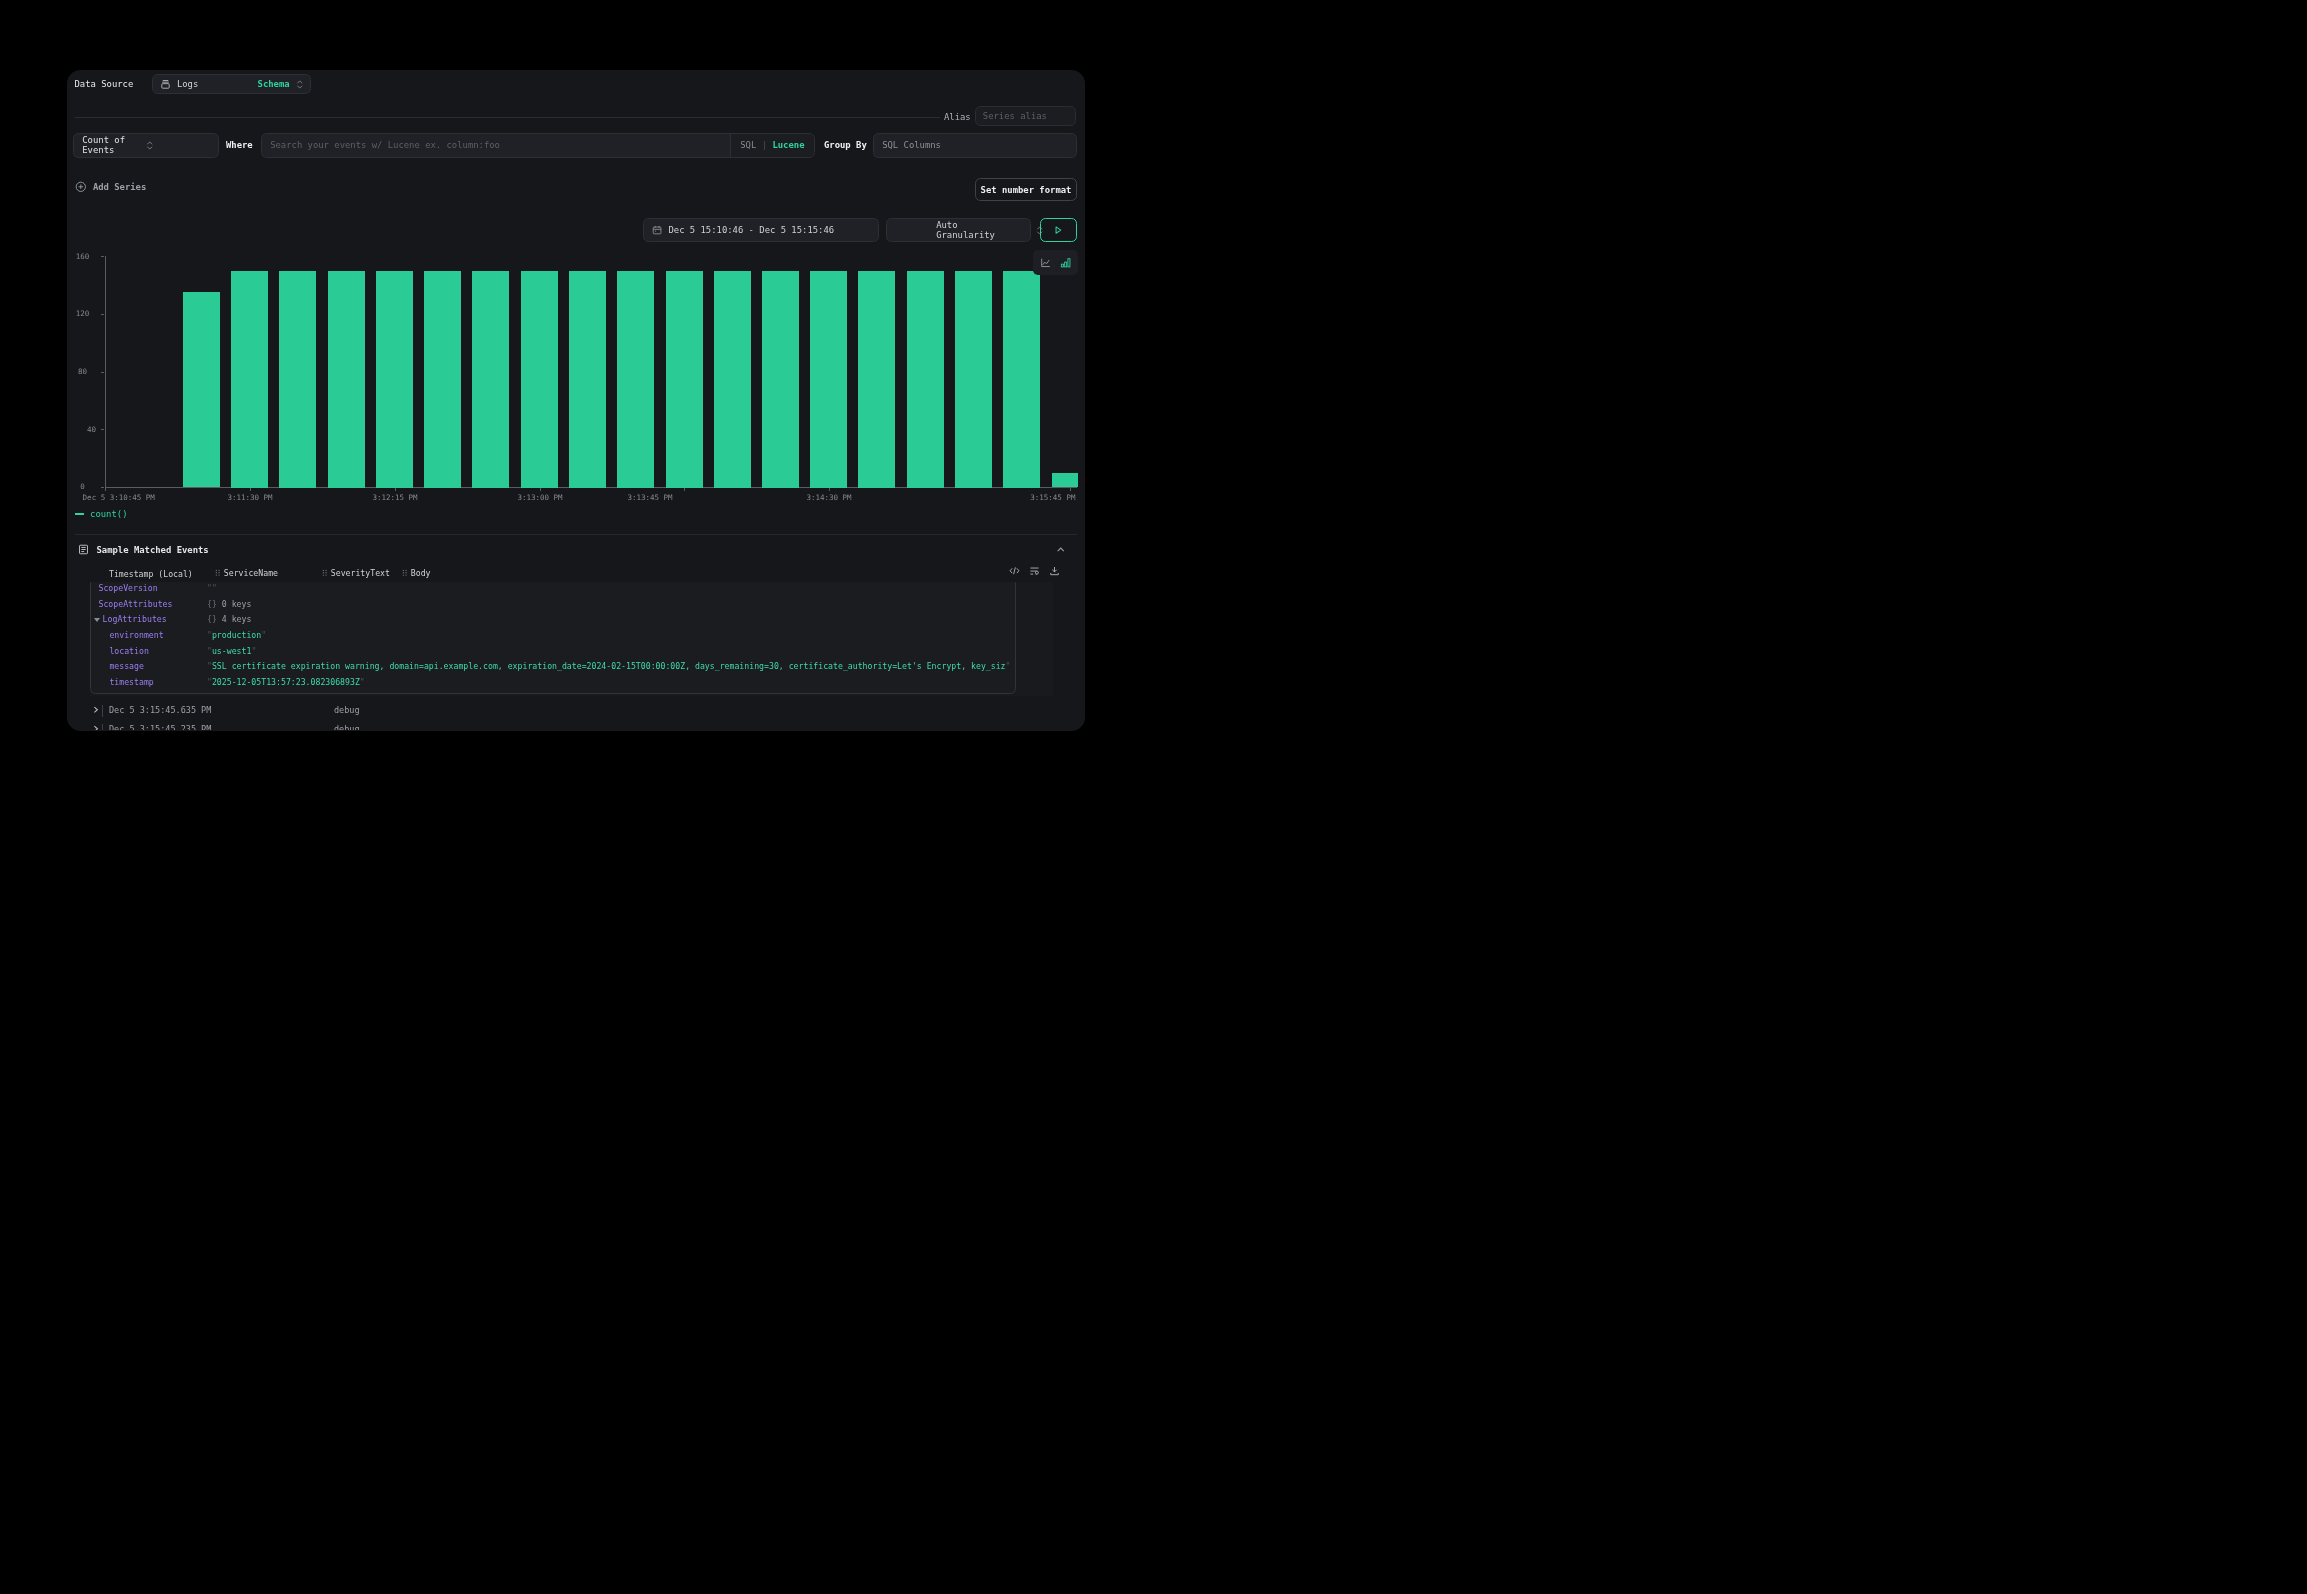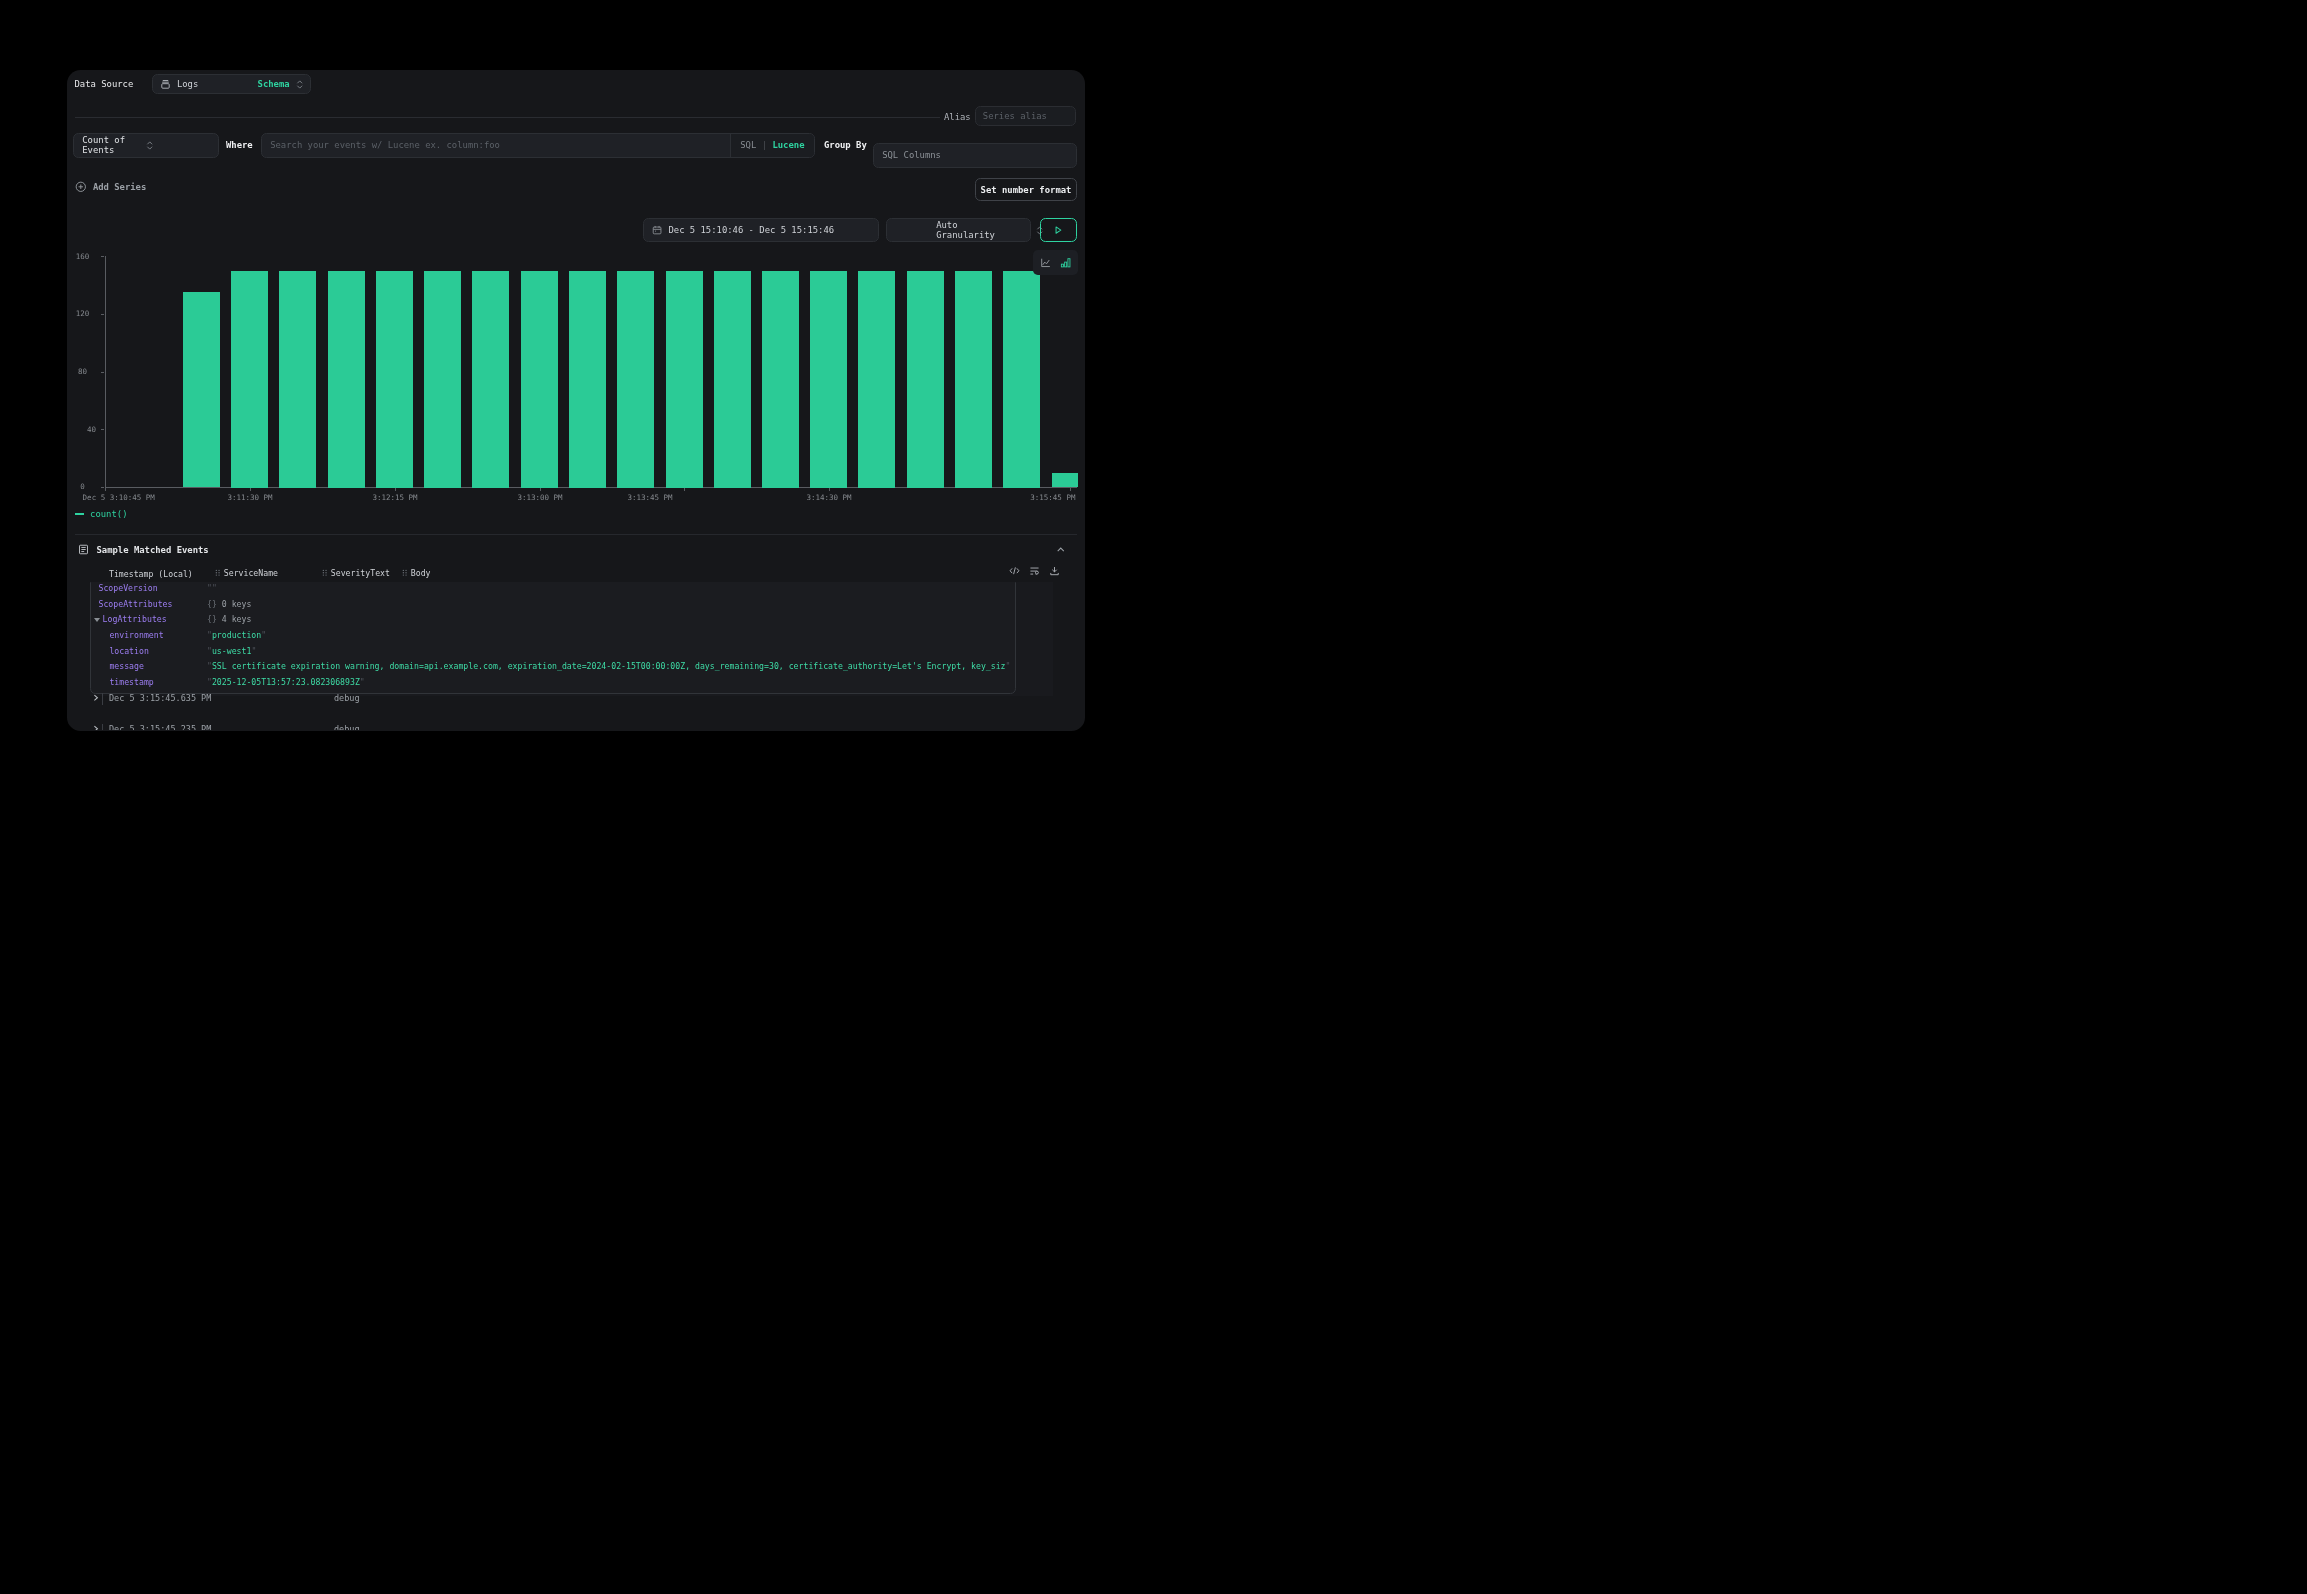--- a/index.html
+++ b/index.html
@@ -45,21 +45,21 @@
   .search-input::placeholder { color:#5b6067; }
   .lang-chip {
     height:100%; display:flex; align-items:center; gap:5.4px; padding:0 9.5px;
     background:#1b1d21; border-left:0.7px solid #2c2f34; cursor:pointer;
   }
   .lang-sql { color:#878c92; }
   .lang-pipe { color:#4a4d52; }
   .lang-lucene { color:#2ed3a0; font-weight:bold; }
   .groupby-lbl { left:757px; top:70px; color:#f0f1f3; font-weight:bold; }
   .groupby-input {
-    left:806px; top:73px; width:204px; height:24.5px; background:#1f2126;
+    left:806px; top:63px; width:204px; height:24.5px; background:#1f2126;
     border:0.7px solid #2c2f34; border-radius:5.4px; color:#cfd2d7; padding:0 8.2px; font:inherit;
   }
   .groupby-input::placeholder { color:#8b9096; }
   
   .add-series { left:8.2px; top:111px; gap:6.1px; color:#9ba0a6; font-weight:bold; cursor:pointer; }
   .numfmt-btn {
     left:908px; top:108px; width:102px; height:23px; justify-content:center;
     background:transparent; border:0.7px solid #3f4248; border-radius:5.4px;
     color:#eceef0; font-weight:bold; cursor:pointer; display:flex; align-items:center;
   }
@@ -381,21 +381,21 @@
         <div class="attr-row" style="top: 83px; left: 0px; right: 0px;">
           <span class="attr-key" style="left: 18.4px;">message</span>
           <span class="attr-val"><span class="attr-quote">"</span><span>SSL certificate expiration warning, domain=api.example.com, expiration_date=2024-02-15T00:00:00Z, days_remaining=30, certificate_authority=Let's Encrypt, key_siz</span><span class="attr-quote">"</span></span>
         </div>
         <div class="attr-row" style="top: 99px; left: 0px; right: 0px;">
           <span class="attr-key" style="left: 18.4px;">timestamp</span>
           <span class="attr-val"><span class="attr-quote">"</span><span>2025-12-05T13:57:23.082306893Z</span><span class="attr-quote">"</span></span>
         </div>
       </div>
     <div id="event-rows">
-        <div class="ev-row" style="top: 111px; left: 0px; width: 1018px;">
+        <div class="ev-row" style="top: 123px; left: 0px; width: 1018px;">
           <span class="ev-chevron">
             <svg width="7.5" height="7.5" viewBox="0 0 11 11" fill="none" stroke="#b9bdc2" stroke-width="1.5">
               <path d="M3.5 1.5l4.5 4-4.5 4"></path>
             </svg>
           </span>
           <span class="ev-pipe"></span>
           <span class="ev-ts">Dec 5 3:15:45.635 PM</span>
           <span class="ev-sev">debug</span>
         </div>
         <div class="ev-row" style="top: 142px; left: 0px; width: 1018px;">

